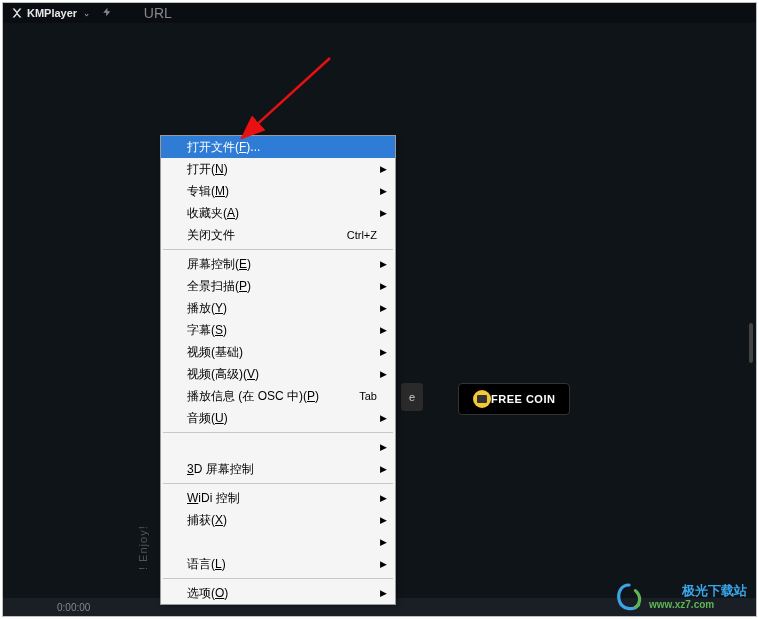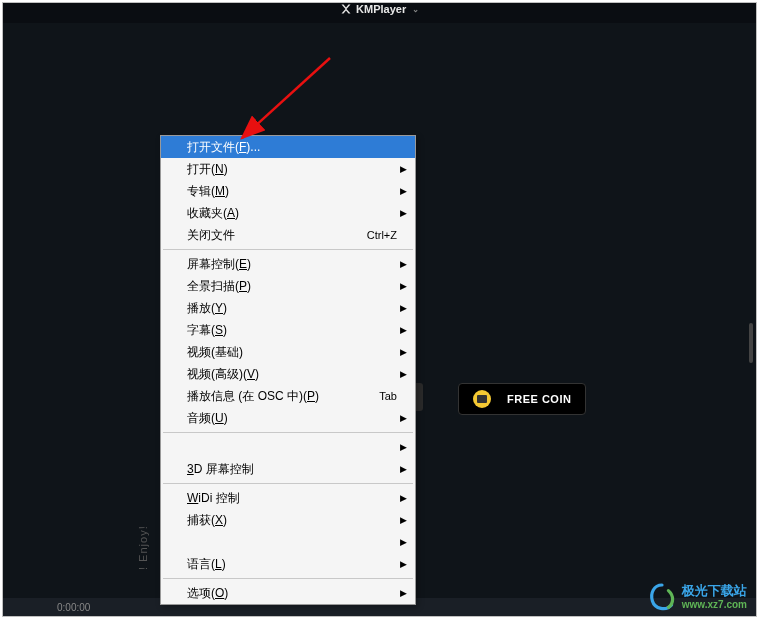--- a/index.html
+++ b/index.html
@@ -1,47 +1,47 @@
 <!DOCTYPE html>
 <html><head>
 <meta charset="utf-8">
 <style>
 * { margin: 0; padding: 0; box-sizing: border-box; font-family: "Microsoft YaHei", Arial, sans-serif; }
 body { width: 759px; height: 619px; background: #fff; overflow: hidden; position: relative; }
 .player-window { position: absolute; left: 2px; top: 2px; width: 755px; height: 615px; background: #0f1419; border: 1px solid #c0c0c0; }
-.titlebar { height: 20px; background: #0a0d12; display: flex; align-items: center; padding: 0 8px; gap: 12px; flex-direction: column; }
+.titlebar { height: 20px; background: #0a0d12; display: flex; align-items: center; padding: 0 8px; gap: 12px; }
 .app-logo { color: #e8e8e8; font-size: 11px; font-weight: bold; display: flex; align-items: center; gap: 4px; }
 .app-logo svg { width: 12px; height: 12px; }
 .dropdown-caret { color: #888; font-size: 8px; margin-left: 2px; }
 .tb-btn { color: #888; font-size: 10px; cursor: pointer; }
 .tb-url { color: #888; font-size: 14px; cursor: pointer; padding-left: 20px; }
 .player-content { position: relative; width: 100%; height: calc(100% - 20px - 18px); background: #0f1419; }
 .center-text { position: absolute; left: 50%; top: 310px; transform: translate(-50%, -50%); color: #fff; font-size: 24px; font-weight: bold; }
-.free-coin-btn { position: absolute; left: 455px; top: 360px; background: #000; border: 1px solid #333; border-radius: 4px; padding: 6px 14px; display: flex; align-items: center; gap: 16px; cursor: pointer; text-align: center; }
+.free-coin-btn { position: absolute; left: 455px; top: 360px; background: #000; border: 1px solid #333; border-radius: 4px; padding: 6px 14px; display: flex; align-items: center; gap: 0; cursor: pointer; text-align: center; }
 .coin-icon { width: 18px; height: 18px; border-radius: 50%; background: #f5c933; display: flex; align-items: center; justify-content: center; }
 .coin-icon-inner { width: 10px; height: 8px; background: #333; border-radius: 1px; }
 .free-coin-text { color: #fff; font-size: 11px; font-weight: bold; letter-spacing: 0.5px; }
 .side-btn { position: absolute; left: 398px; top: 360px; width: 22px; height: 28px; background: #2a2a2a; border-radius: 3px; color: #ccc; font-size: 11px; display: flex; align-items: center; justify-content: center; }
 .side-handle { position: absolute; right: 3px; top: 300px; width: 4px; height: 40px; background: #444; border-radius: 2px; }
 .statusbar { position: absolute; bottom: 0; left: 0; right: 0; height: 18px; background: #1a1f26; display: flex; align-items: center; padding: 0 6px; }
 .time-display { color: #888; font-size: 10px; padding-left: 48px; }
 .enjoy-text { position: absolute; left: 146px; bottom: 28px; color: #555; font-size: 11px; transform: rotate(-90deg); transform-origin: left bottom; letter-spacing: 1px; }
-.context-menu { position: absolute; left: 160px; top: 135px; width: 256px; background: #f5f5f5; border: 1px solid #999; box-shadow: 2px 2px 6px rgba(0,0,0,0.3); z-index: 100; }
+.context-menu { position: absolute; left: 160px; top: 135px; width: 236px; background: #f5f5f5; border: 1px solid #999; box-shadow: 2px 2px 6px rgba(0,0,0,0.3); z-index: 100; }
 .menu-item { height: 22px; display: flex; align-items: center; padding: 0 12px 0 26px; font-size: 12px; color: #000; cursor: default; position: relative; }
 .menu-item.highlighted { background: #2e7cd6; color: #fff; }
 .menu-item .label { flex: 1; }
 .menu-item .shortcut { color: #000; font-size: 11px; margin-right: 6px; text-align: right; }
 .menu-item .submenu-arrow { position: absolute; right: 8px; font-size: 9px; color: #000; }
 .menu-separator { height: 1px; background: #c8c8c8; margin: 3px 2px; }
 .menu-item .underline { text-decoration: underline; }
 .arrow-annotation { position: absolute; left: 225px; top: 50px; z-index: 200; pointer-events: none; }
 .watermark { position: absolute; right: 12px; bottom: 6px; z-index: 50; display: flex; align-items: center; gap: 4px; }
 .wm-logo { width: 32px; height: 32px; }
 .wm-text { display: flex; flex-direction: column; line-height: 1.1; }
-.wm-cn { color: #3aa5e8; font-size: 13px; font-weight: bold; }
+.wm-cn { color: #3aa5e8; font-size: 13px; font-weight: bold; margin-left: 33px; }
 .wm-url { color: #5fb556; font-size: 10px; font-weight: bold; }
 </style>
 </head>
 <body>
 
 <div class="player-window">
   <div class="titlebar">
     <div class="app-logo">
       <svg viewBox="0 0 24 24">
           <path fill="#e8e8e8" d="M3 3h4l5 6 5-6h4L13 12l8 9h-4l-5-6-5 6H3l8-9z"></path>

